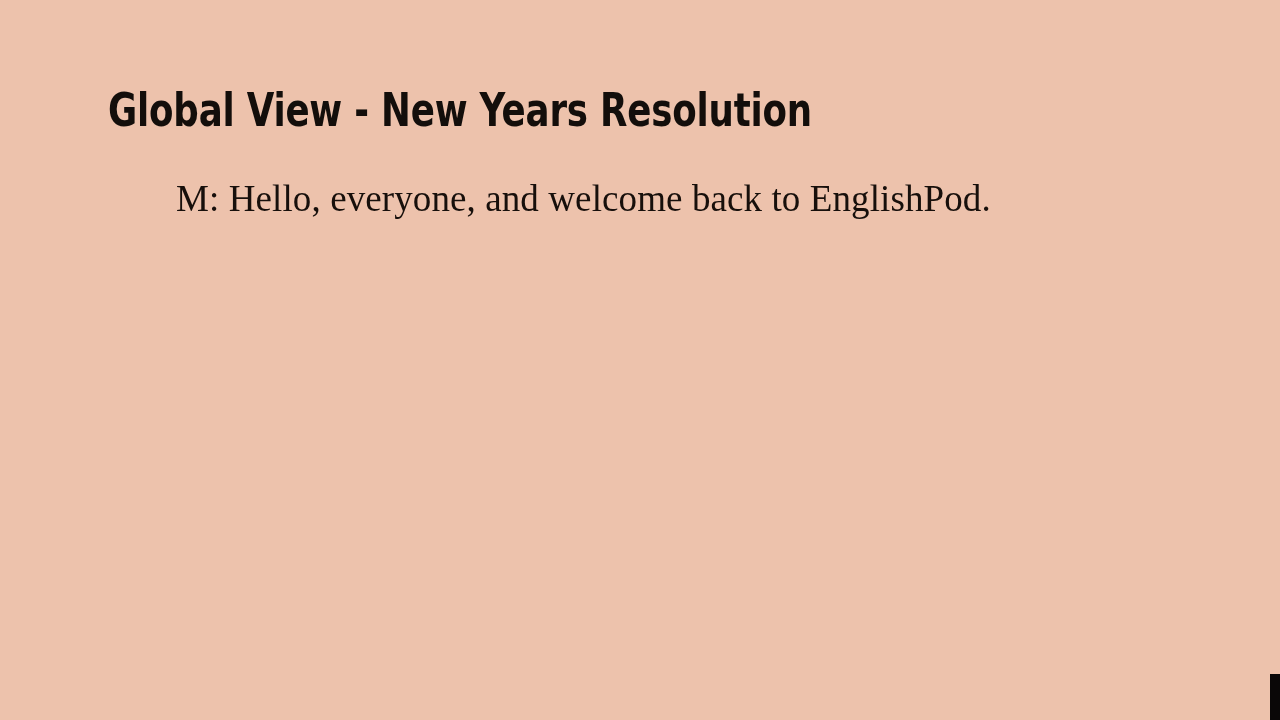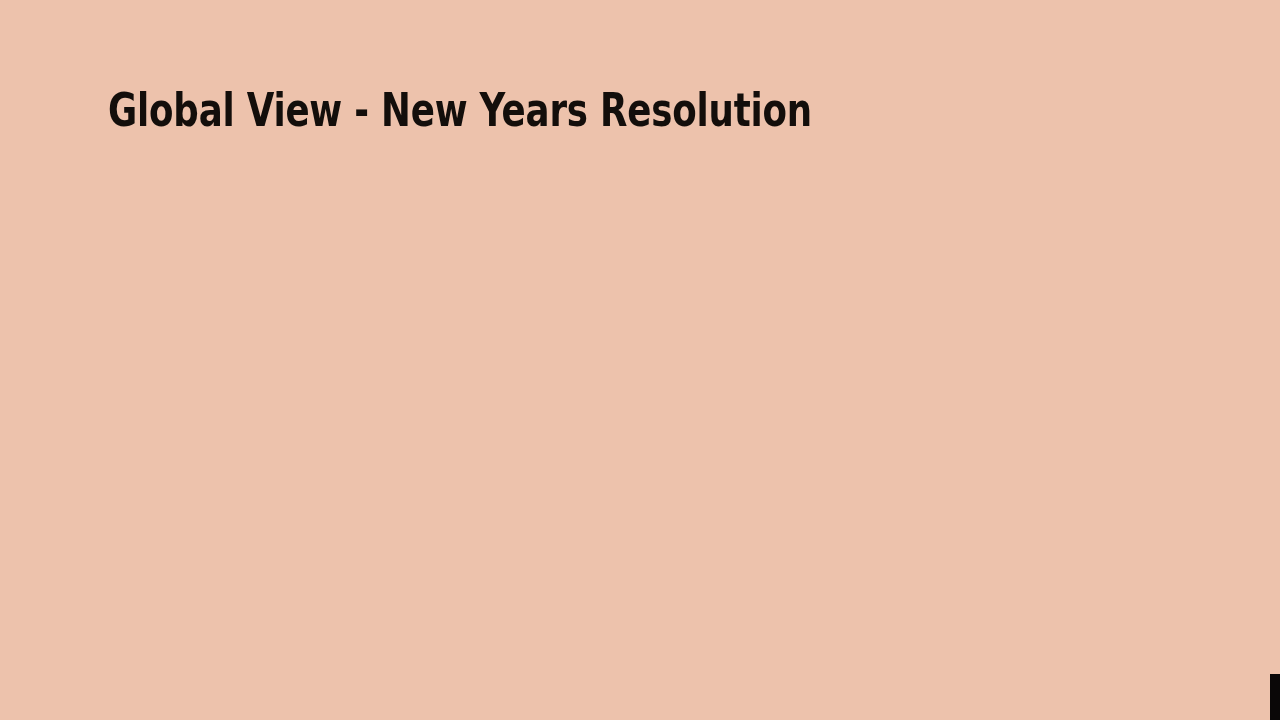--- a/index.html
+++ b/index.html
@@ -79,18 +79,21 @@
     padding-right: 4px;
   }
 </style>
 </head>
 <body>
 
 <div id="slide">
 
   <h1 id="slide-title">Global View - New Years Resolution</h1>
 
+  <div id="transcript">
+    <div class="transcript-line">M: Hello, everyone, and welcome back to EnglishPod.</div>
+  </div>
 
   <div id="page-badge">
     <span id="page-badge-number">175</span>
   </div>
 
 </div>
 
 </body></html>

